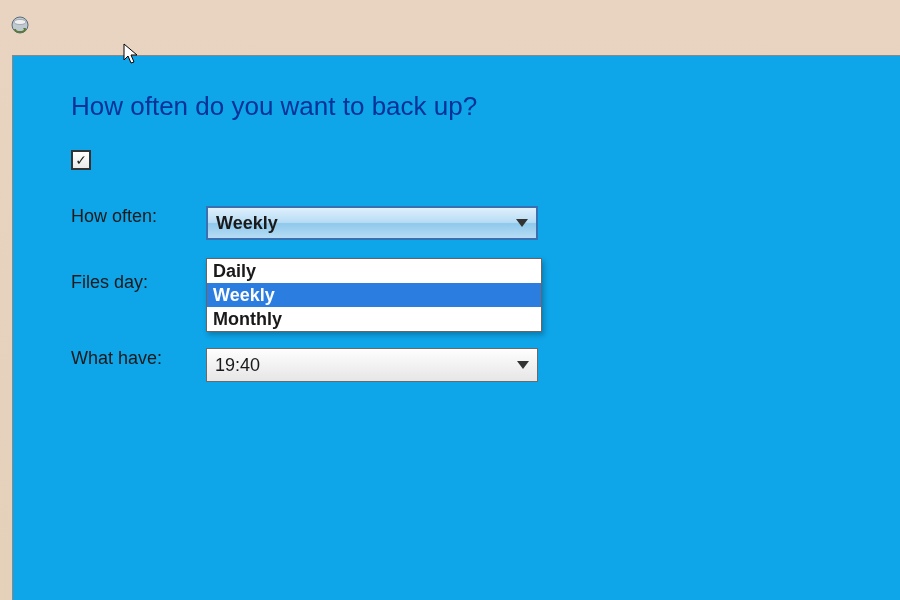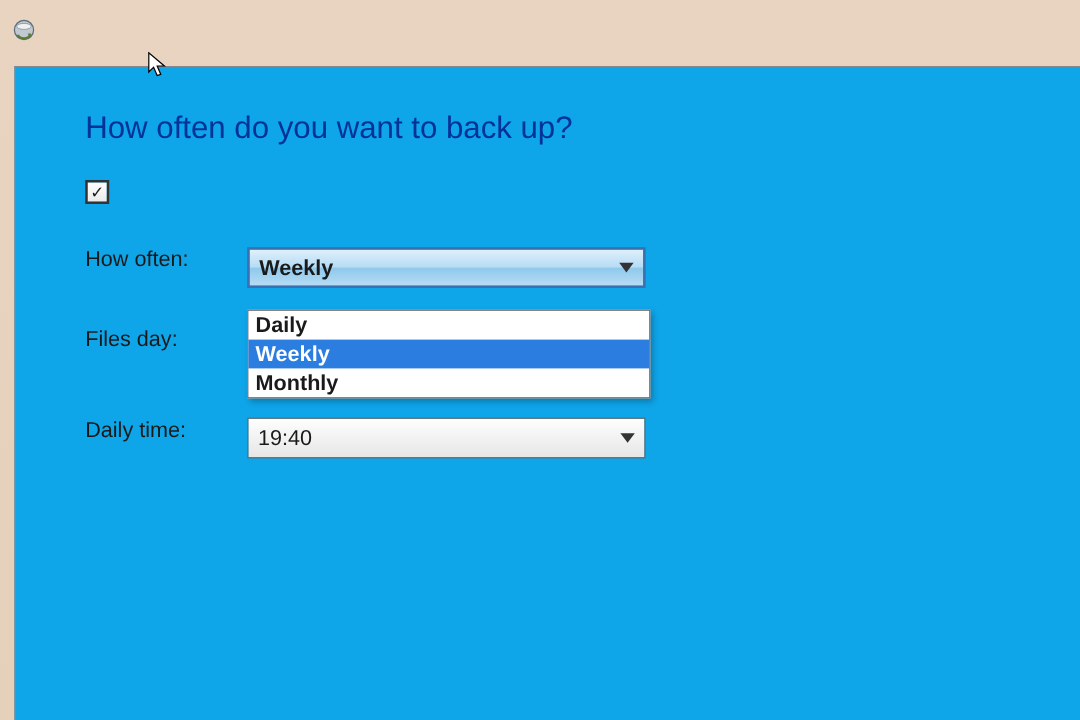--- a/index.html
+++ b/index.html
@@ -192,20 +192,20 @@
 
   <div class="form-row row-what-day">
     <span class="form-label">Files day:</span>
     <div class="combo disabled-look" style="visibility:hidden;">
       <span></span>
       <span class="combo-arrow"></span>
     </div>
   </div>
 
   <div class="form-row">
-    <span class="form-label">Daily time:</span>
+    <span class="form-label">What have:</span>
     <div class="combo" style="border-color:#6a6a6a;">
       <span>19:40</span>
       <span class="combo-arrow"></span>
     </div>
   </div>
 
 </div>
 
 </body></html>

